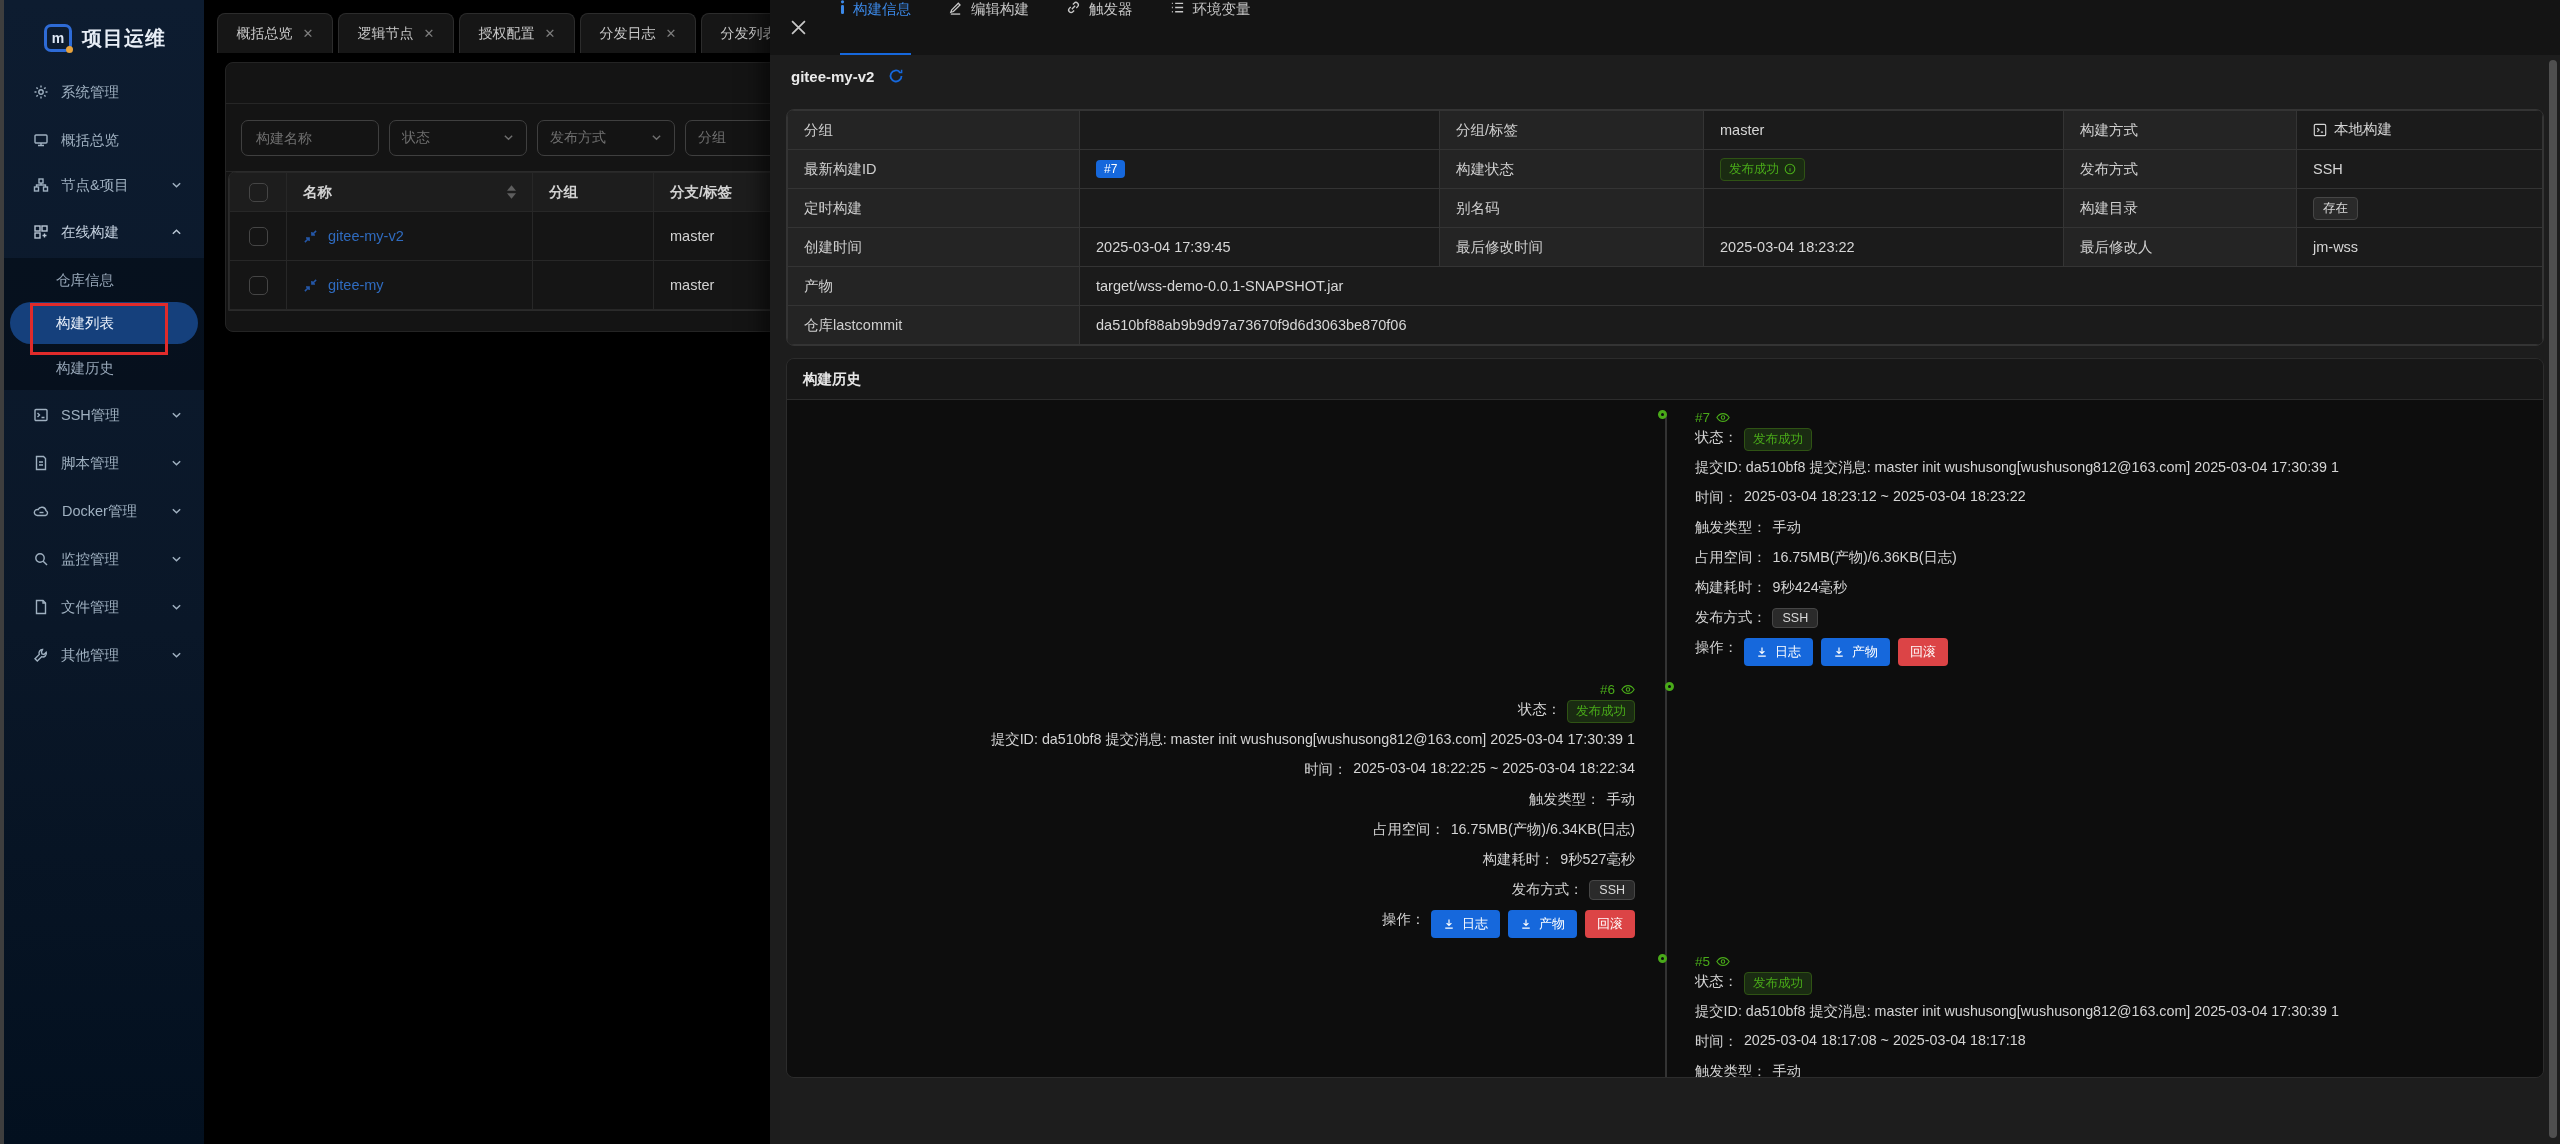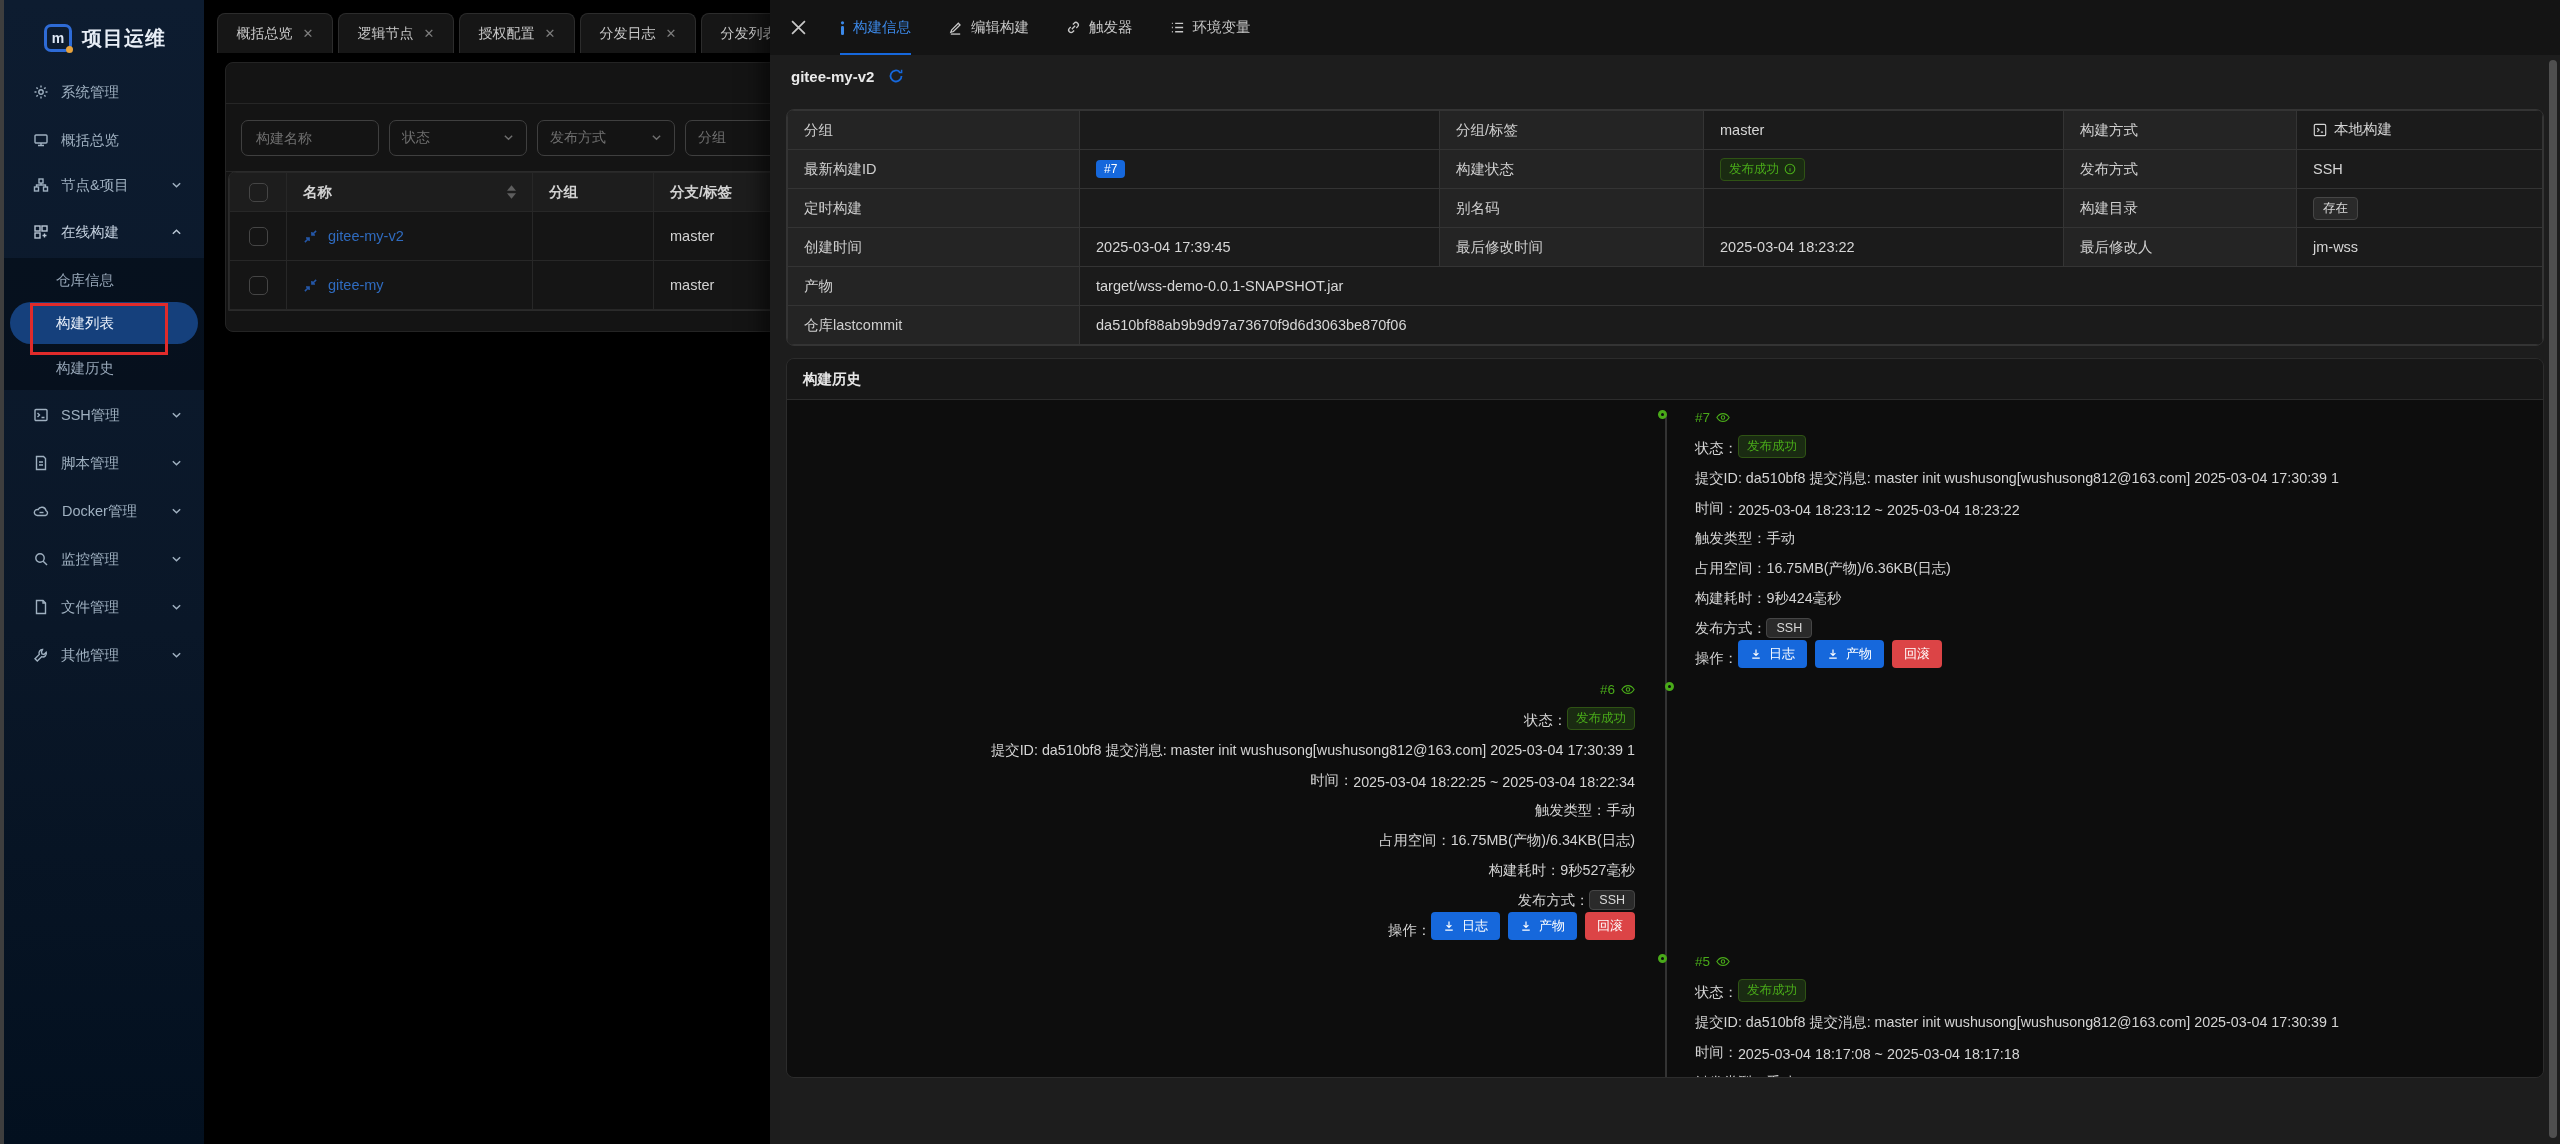--- a/index.html
+++ b/index.html
@@ -54,21 +54,21 @@
   .namecell{display:flex;align-items:center;gap:10px;}
   .rowlink{color:#2f6bbf;cursor:pointer;font-size:14.5px;}
   .sorter{display:inline-flex;flex-direction:column;gap:2px;margin-left:auto;}
   .th-flex{display:flex;align-items:center;}
 
   
   .drawer{position:absolute;left:770px;top:0;width:1790px;height:100%;background:#1d1d1d;z-index:20;
           box-shadow:-8px 0 20px rgba(0,0,0,.55);}
   .drawer-bar{position:absolute;left:0;top:0;width:100%;height:55px;background:#141414;display:flex;align-items:center;}
   .close-btn{width:56px;height:55px;display:flex;align-items:center;justify-content:center;cursor:pointer;color:#c8c8c8;}
-  .dtab{height:55px;display:flex;align-items:center;gap:8px;font-size:14.5px;color:#c8c8c8;cursor:pointer;
+  .dtab{height:55px;display:flex;align-items:flex-start;gap:8px;font-size:14.5px;color:#c8c8c8;cursor:pointer;
         position:relative;margin-right:37px;}
   .dtab.active{color:#3c89e8;}
   .dtab.active::after{content:"";position:absolute;left:0;right:0;bottom:0;height:2px;background:#1668dc;}
   .drawer-body{position:absolute;left:0;top:55px;width:100%;bottom:0;padding:0 16px;}
   .title-row{height:42px;display:flex;align-items:center;gap:14px;padding-left:5px;}
   .d-title{color:#e9e9e9;font-size:15px;font-weight:bold;}
   .refresh{color:#1668dc;cursor:pointer;}
 
   .desc-wrap{border:1px solid #343434;border-radius:8px;overflow:hidden;margin-top:12px;}
   .desc{width:100%;border-collapse:collapse;table-layout:fixed;}
@@ -88,21 +88,21 @@
   .history-body{position:relative;background:#0d0d0d;height:679px;padding-top:6px;overflow:hidden;}
   .tl-line{position:absolute;left:50%;top:14px;bottom:0;width:2px;background:#333;}
   .tl-entry{position:relative;margin-bottom:10px;}
   .tl-entry.right{margin-left:50%;padding-left:30px;}
   .tl-entry.left{width:50%;padding-right:30px;text-align:right;}
   .tl-dot{position:absolute;top:4px;width:9px;height:9px;border:3px solid #49aa19;border-radius:50%;background:#0d0d0d;}
   .right .tl-dot{left:-7px;}
   .left .tl-dot{right:-9px;}
   .tl-head{display:flex;align-items:center;gap:6px;color:#49aa19;font-size:13.5px;height:22px;}
   .left .tl-head{justify-content:flex-end;}
-  .tl-row{display:flex;align-items:flex-end;min-height:30px;font-size:14.3px;color:#d4d4d4;white-space:nowrap;}
+  .tl-row{display:flex;align-items:flex-start;gap:6px;min-height:30px;font-size:14.3px;color:#d4d4d4;white-space:nowrap;}
   .left .tl-row{justify-content:flex-end;}
   .btn{display:inline-flex;align-items:center;gap:7px;height:28px;padding:0 12px;border-radius:4px;
        color:#fff;font-size:13px;cursor:pointer;border:none;}
   .btn-blue{background:#1668dc;}
   .btn-red{background:#dc4446;}
   .actions{display:inline-flex;gap:8px;}
 
   .scroll-thumb{position:absolute;right:3px;top:60px;width:8px;height:1078px;background:#4f4f4f;border-radius:4px;z-index:30;}
 
   

